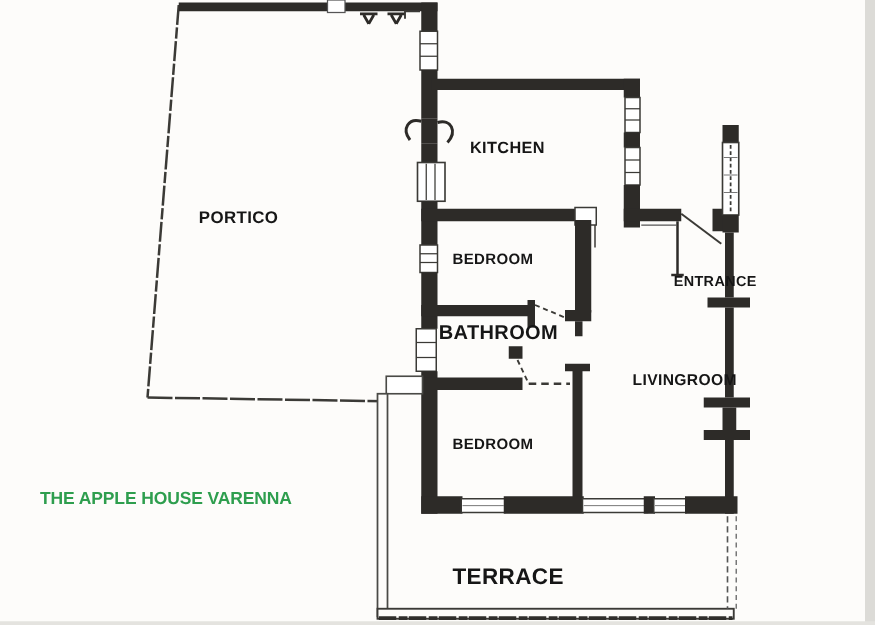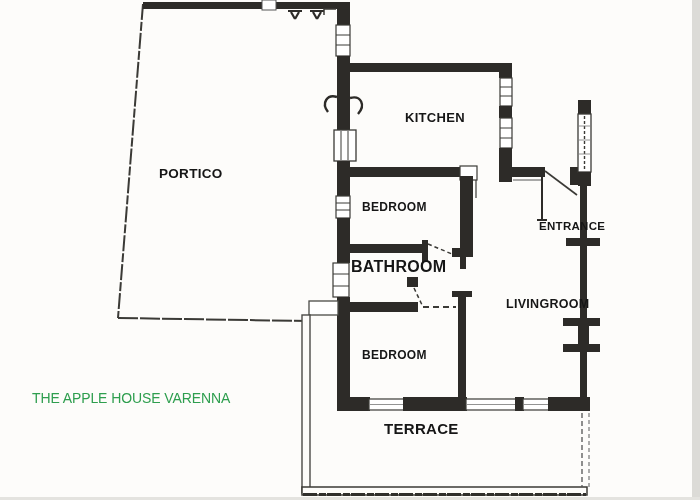--- a/index.html
+++ b/index.html
@@ -13,32 +13,32 @@
   .plan-svg{position:absolute;left:0;top:0;}
   .room-label{
     position:absolute;
     font-weight:700;
     color:#161616;
     letter-spacing:.3px;
     white-space:nowrap;
     line-height:1;
   }
   .lbl-portico    {left:159px; top:146px; font-size:13.5px;margin-top:21px;}
-  .lbl-kitchen    {left:376px; top:111px; font-size:13px;margin-left:29px;}
+  .lbl-kitchen    {left:376px; top:111px; font-size:13px;}
   .lbl-bedroom1   {left:362px; top:201px; font-size:12px;}
   .lbl-entrance   {left:492px; top:221px; font-size:11.5px;padding-left:47px;}
   .lbl-bathroom   {left:351px; top:259px; font-size:16px;}
   .lbl-livingroom {left:474px; top:298px; font-size:12.5px;margin-left:32px;}
   .lbl-bedroom2   {left:362px; top:349px; font-size:12px;}
-  .lbl-terrace    {left:362px; top:421px; font-size:15px;margin-left:22px;}
+  .lbl-terrace    {left:362px; top:452px; font-size:18px;}
   .plan-title{
     position:absolute;
     left:32px; top:390px;
     font-size:14px;
-    font-weight:400;
+    font-weight:700;
     letter-spacing:-0.1px;
     color:#2e9e4e;
     white-space:nowrap;
   }
   .edge-band-right{
     position:absolute; right:0; top:0; width:8px; height:500px;
     background:#dcdbd7;
   }
   .edge-band-bottom{
     position:absolute; left:0; bottom:0; width:700px; height:3px;

